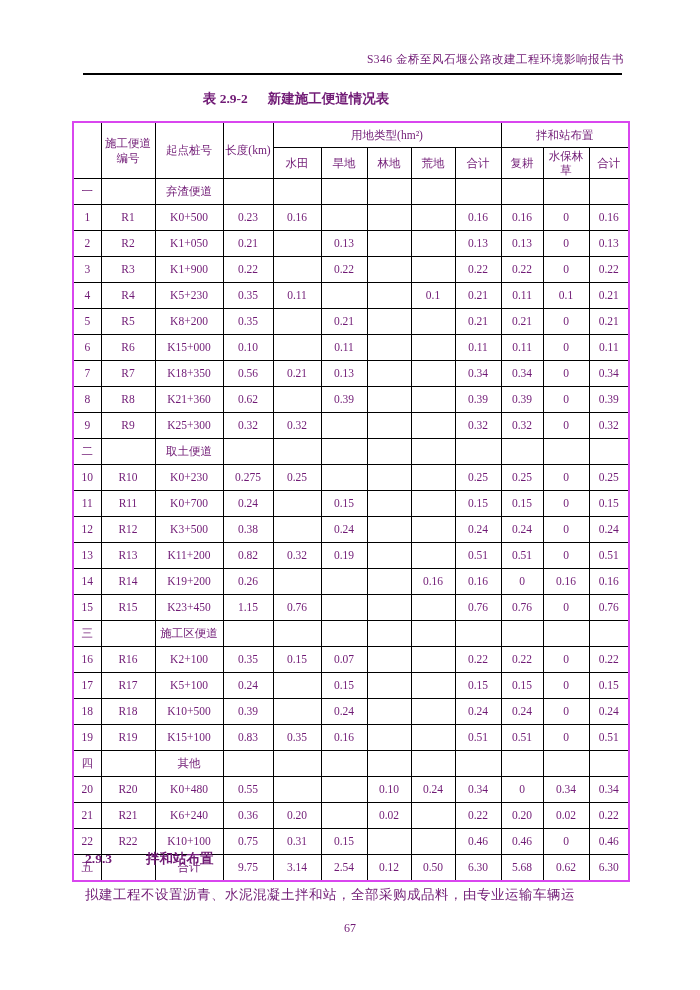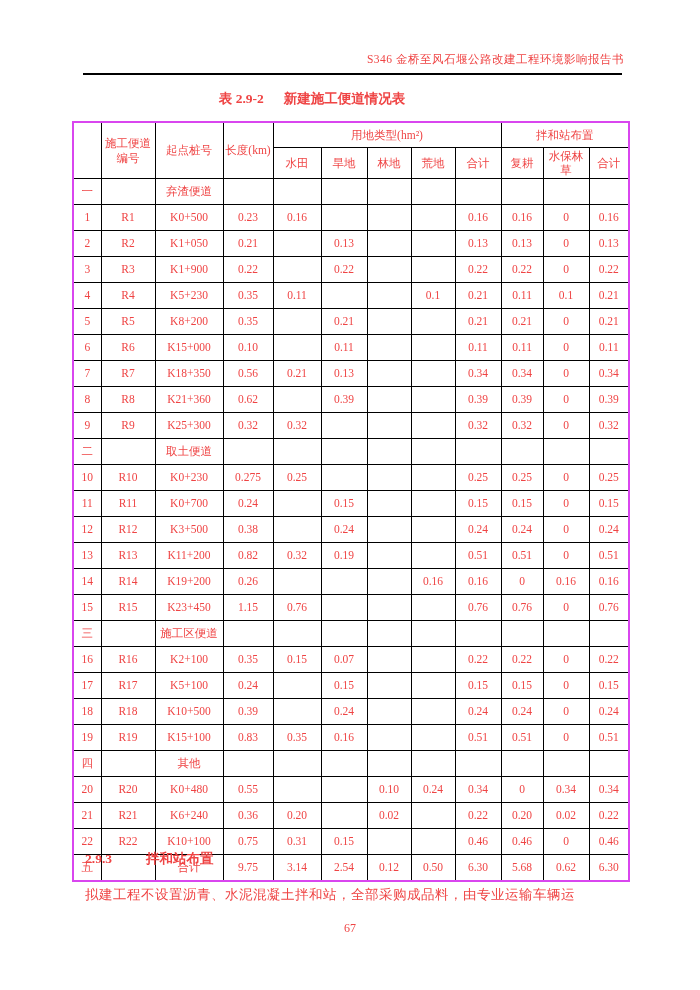--- a/index.html
+++ b/index.html
@@ -2,21 +2,21 @@
 <html><head>
 <meta charset="utf-8">
 <style>
   html, body { margin: 0; padding: 0; background: #ffffff; }
   .page {
     position: relative;
     width: 700px;
     height: 990px;
     background: #ffffff;
     font-family: "Liberation Serif", "DejaVu Serif", serif;
-    color: #ef4444;
+    color: #701a75;
     overflow: hidden;
   }
   .doc-header {
     position: absolute;
     top: 52px;
     right: 76px;
     font-size: 11.5px;
     letter-spacing: 0.5px;
     white-space: nowrap;
   }
@@ -24,21 +24,21 @@
     position: absolute;
     top: 73px;
     left: 83px;
     width: 539px;
     border-top: 2px solid #000;
     height: 0;
   }
   .table-title {
     position: absolute;
     top: 90px;
-    left: 16px;
+    left: 0;
     width: 592px;
     text-align: center;
     font-size: 13.5px;
     font-weight: bold;
   }
   .table-title .gap { display: inline-block; width: 20px; }
   table.main {
     position: absolute;
     top: 121px;
     left: 72px;

